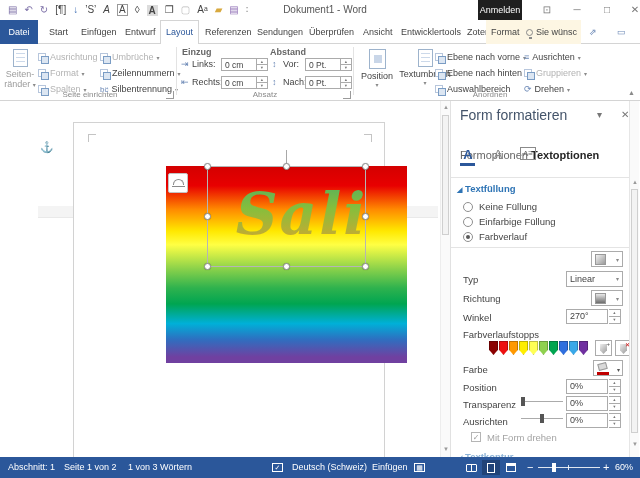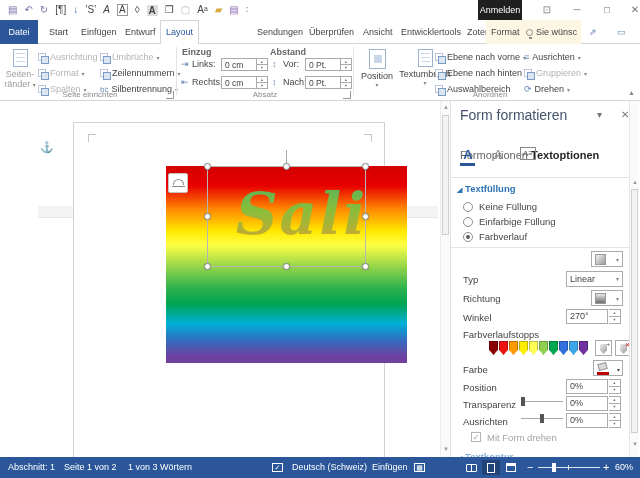--- a/index.html
+++ b/index.html
@@ -184,33 +184,35 @@
       <span class="dk" style="border:1px solid #999;padding:0 1px;line-height:10px">A</span>
       <span class="dk">◊</span>
       <span class="dk" style="background:#dcdcdc;font-weight:bold;padding:0 2px;line-height:11px">A</span>
       <span class="dk">❐</span>
       <span style="color:#bbb">▢</span>
       <span class="dk">Aᵃ</span>
       <span style="color:#d8a93f">▰</span>
       <span style="color:#8f6db5">▤</span>
       <span style="color:#888">∶</span>
     </div>
+    <div class="win-title">Dokument1 - Word</div>
     <div class="signin">Anmelden</div>
     <div class="winbtn" style="left:536px">⊡</div>
     <div class="winbtn" style="left:566px">─</div>
     <div class="winbtn" style="left:596px">□</div>
     <div class="winbtn" style="left:624px">✕</div>
   </div>
 
   <div class="tabrow">
     <div class="tab tab-file">Datei</div>
     <div class="tab" style="left:44px">Start</div>
     <div class="tab" style="left:76px">Einfügen</div>
     <div class="tab" style="left:120px">Entwurf</div>
     <div class="tab tab-active" style="left:160px">Layout</div>
+    <div class="tab" style="left:200px">Referenzen</div>
     <div class="tab" style="left:252px">Sendungen</div>
     <div class="tab" style="left:304px">Überprüfen</div>
     <div class="tab" style="left:358px">Ansicht</div>
     <div class="tab" style="left:396px">Entwicklertools</div>
     <div class="tab" style="left:462px">Zotero</div>
     <div class="tab" style="left:494px">Hilfe</div>
 
     <div class="tab tab-format" style="left:486px">Format</div>
     <div class="tellme">
       <span class="bulb"></span>

